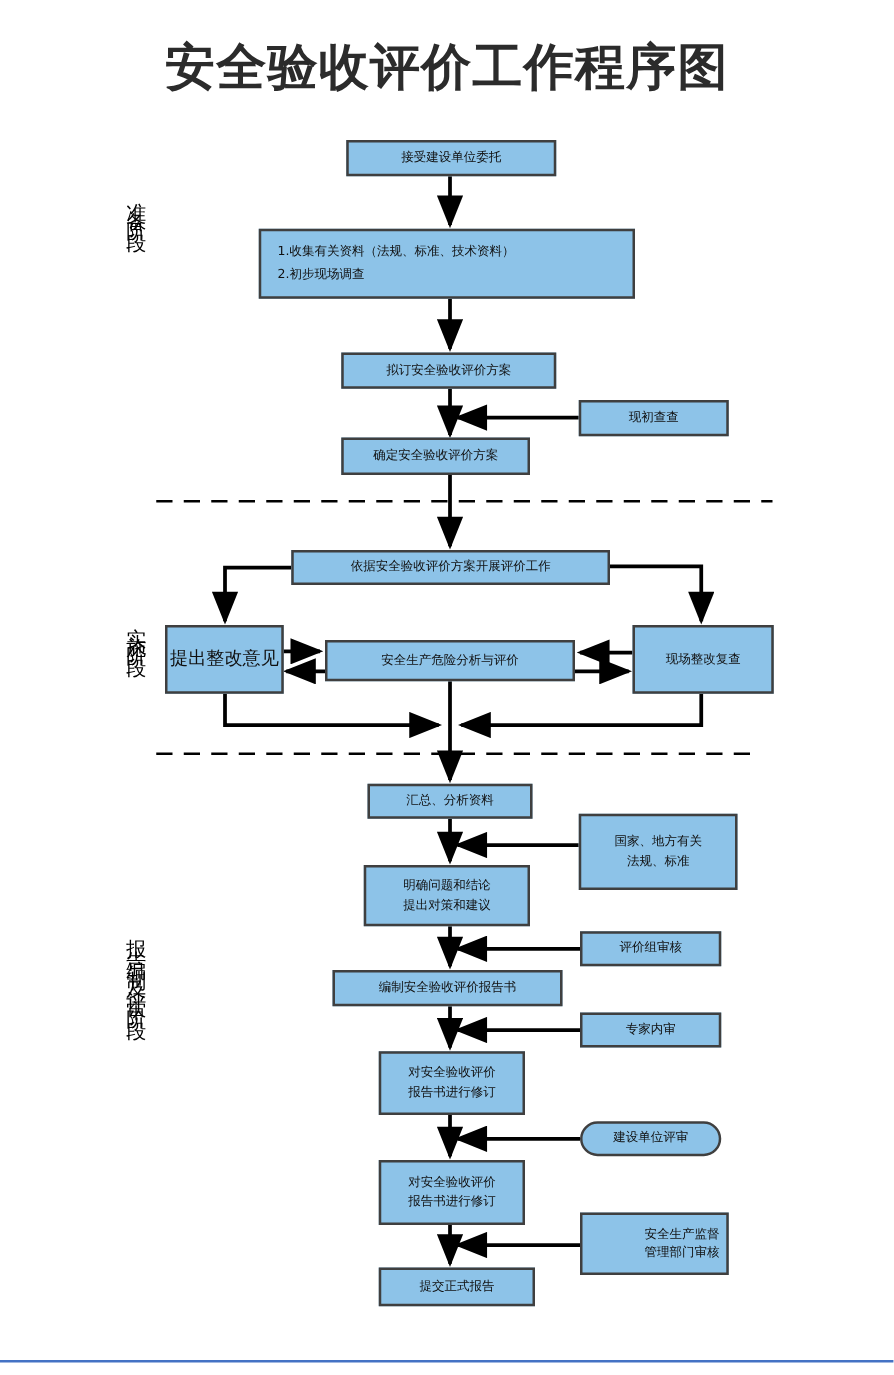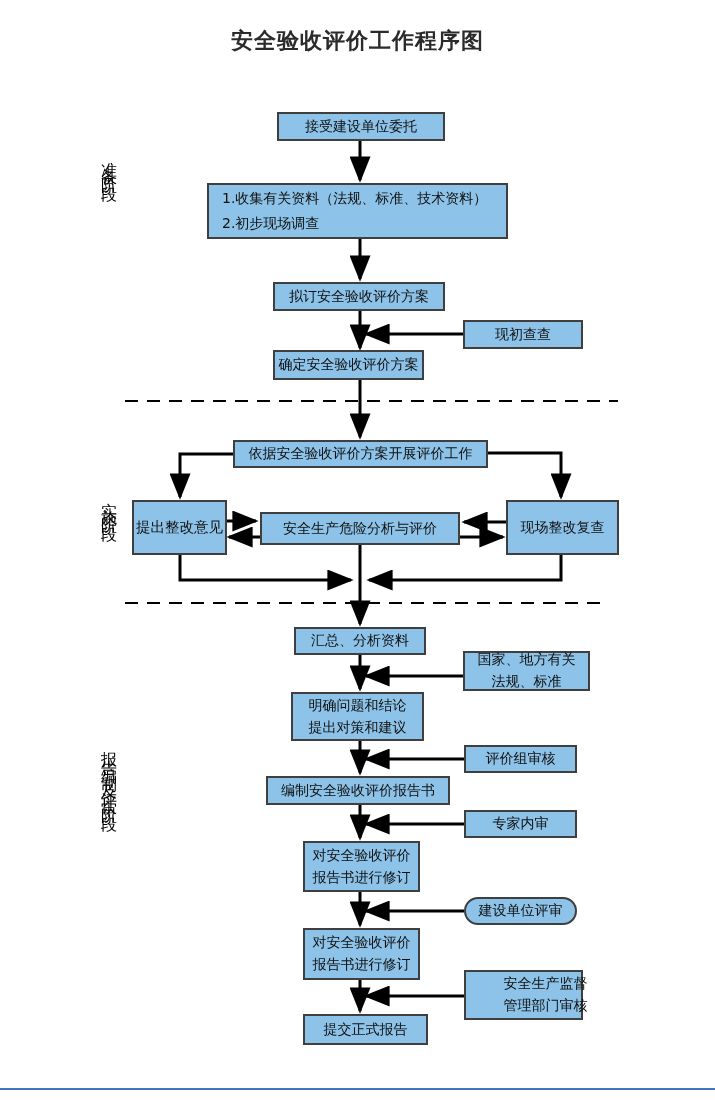--- a/index.html
+++ b/index.html
@@ -8,34 +8,34 @@
     --arrow:#000000;
     --footer-line:#4472c4;
   }
   html,body{margin:0;padding:0;background:#ffffff;}
   .canvas{
     position:relative;width:715px;height:1100px;background:#ffffff;
     font-family:"DejaVu Sans","Liberation Sans",sans-serif;overflow:hidden;
   }
   .title{
     position:absolute;left:0;right:0;top:26px;text-align:center;
-    font-size:22px;font-weight:bold;color:#2b2b2b;letter-spacing:1px;
+    font-size:40px;font-weight:bold;color:#2b2b2b;letter-spacing:1px;
   }
   .stage{
     position:absolute;writing-mode:vertical-lr;text-orientation:upright;
     font-size:16px;color:#000;letter-spacing:8px;line-height:1;
   }
   .s1{left:101px;top:149px;}
   .s2{left:101px;top:489px;}
   .s3{left:101px;top:739px;}
   .box{
     position:absolute;box-sizing:border-box;
     background:var(--box-fill);border:2px solid var(--box-border);
     display:flex;flex-direction:column;align-items:center;justify-content:center;
-    text-align:center;font-size:14px;color:#101010;line-height:1.55;
+    text-align:center;font-size:10px;color:#101010;line-height:1.55;
     white-space:nowrap;
   }
   .box.leftalign{align-items:flex-start;padding-left:13px;text-align:left;line-height:1.8;}
   .connectors{position:absolute;left:0;top:0;pointer-events:none;}
   .connectors .fl{stroke:var(--arrow);stroke-width:3;fill:none;marker-end:url(#ah);}
   .connectors .dash{stroke:var(--arrow);stroke-width:2;fill:none;stroke-dasharray:13 9;}
   .connectors marker path{fill:var(--arrow);}
   .footer-line{position:absolute;left:0;top:1088px;width:715px;height:2px;background:var(--footer-line);}
 </style>
 </head>
@@ -123,21 +123,21 @@
   </div>
 
   <div class="box" style="left:506px;top:500px;width:113px;height:55px;justify-content:center;">
     <span>现场整改复查</span>
   </div>
 
   <div class="box" style="left:294px;top:627px;width:132px;height:28px;">
     <span>汇总、分析资料</span>
   </div>
 
-  <div class="box" style="left:463px;top:651px;width:127px;height:40px;">
+  <div class="box" style="left:463px;top:651px;width:127px;height:61px;">
     <span>国家、地方有关</span>
     <span>法规、标准</span>
   </div>
 
   <div class="box" style="left:291px;top:692px;width:133px;height:49px;">
     <span>明确问题和结论</span>
     <span>提出对策和建议</span>
   </div>
 
   <div class="box" style="left:464px;top:745px;width:113px;height:28px;">

